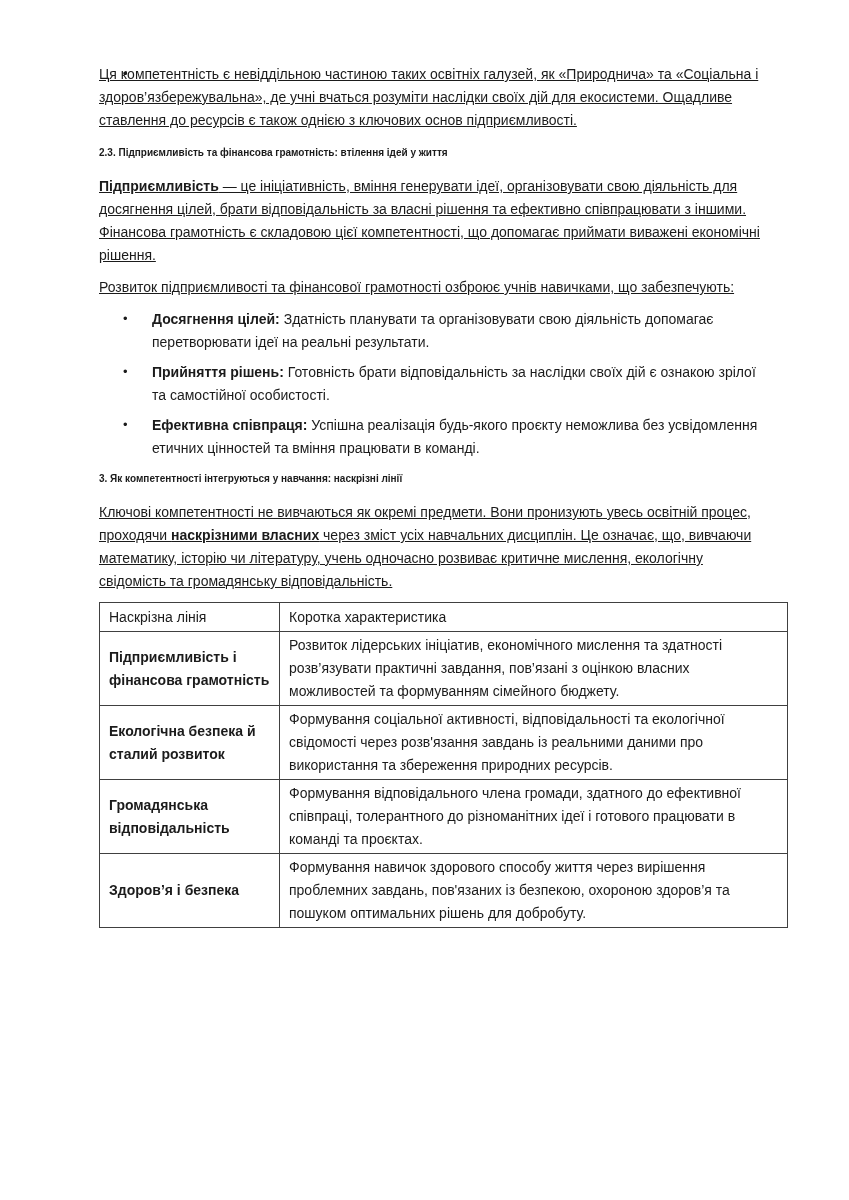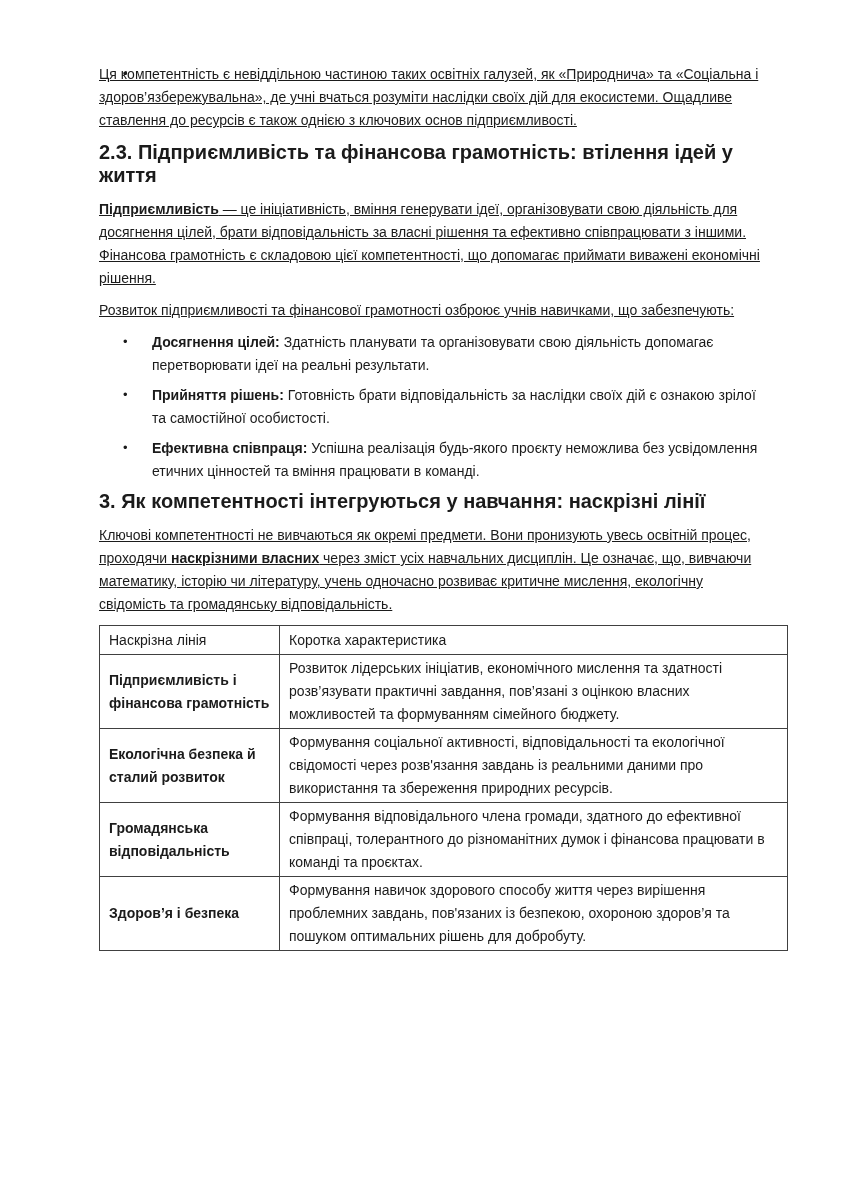--- a/index.html
+++ b/index.html
@@ -19,21 +19,21 @@
     padding: 56px 0 0 99px;
     width: 100%;
   }
   .para {
     width: 668px;
     margin: 0 0 9px 0;
     text-decoration: underline;
   }
   .heading {
     width: 668px;
-    font-size: 20px;
+    font-size: 10px;
     font-weight: bold;
     margin: 5px 0 11px 0;
   }
   ul.doc-list {
     list-style: none;
     margin: 0 0 5px 0;
     padding: 0;
     width: 668px;
   }
   ul.doc-list li {
@@ -129,21 +129,21 @@
         <tr>
           <td class="line-cell">Підприємливість і фінансова грамотність</td>
           <td class="desc-cell">Розвиток лідерських ініціатив, економічного мислення та здатності розв’язувати практичні завдання, пов’язані з оцінкою власних можливостей та формуванням сімейного бюджету.</td>
         </tr>
         <tr>
           <td class="line-cell">Екологічна безпека й сталий розвиток</td>
           <td class="desc-cell">Формування соціальної активності, відповідальності та екологічної свідомості через розв'язання завдань із реальними даними про використання та збереження природних ресурсів.</td>
         </tr>
         <tr>
           <td class="line-cell">Громадянська відповідальність</td>
-          <td class="desc-cell">Формування відповідального члена громади, здатного до ефективної співпраці, толерантного до різноманітних думок і фінансова працювати в команді та проєктах.</td>
+          <td class="desc-cell">Формування відповідального члена громади, здатного до ефективної співпраці, толерантного до різноманітних ідеї і готового працювати в команді та проєктах.</td>
         </tr>
         <tr>
           <td class="line-cell">Здоров’я і безпека</td>
           <td class="desc-cell">Формування навичок здорового способу життя через вирішення проблемних завдань, пов'язаних із безпекою, охороною здоров’я та пошуком оптимальних рішень для добробуту.</td>
         </tr>
       </tbody>
     </table>
 
   </div>
 </div>

